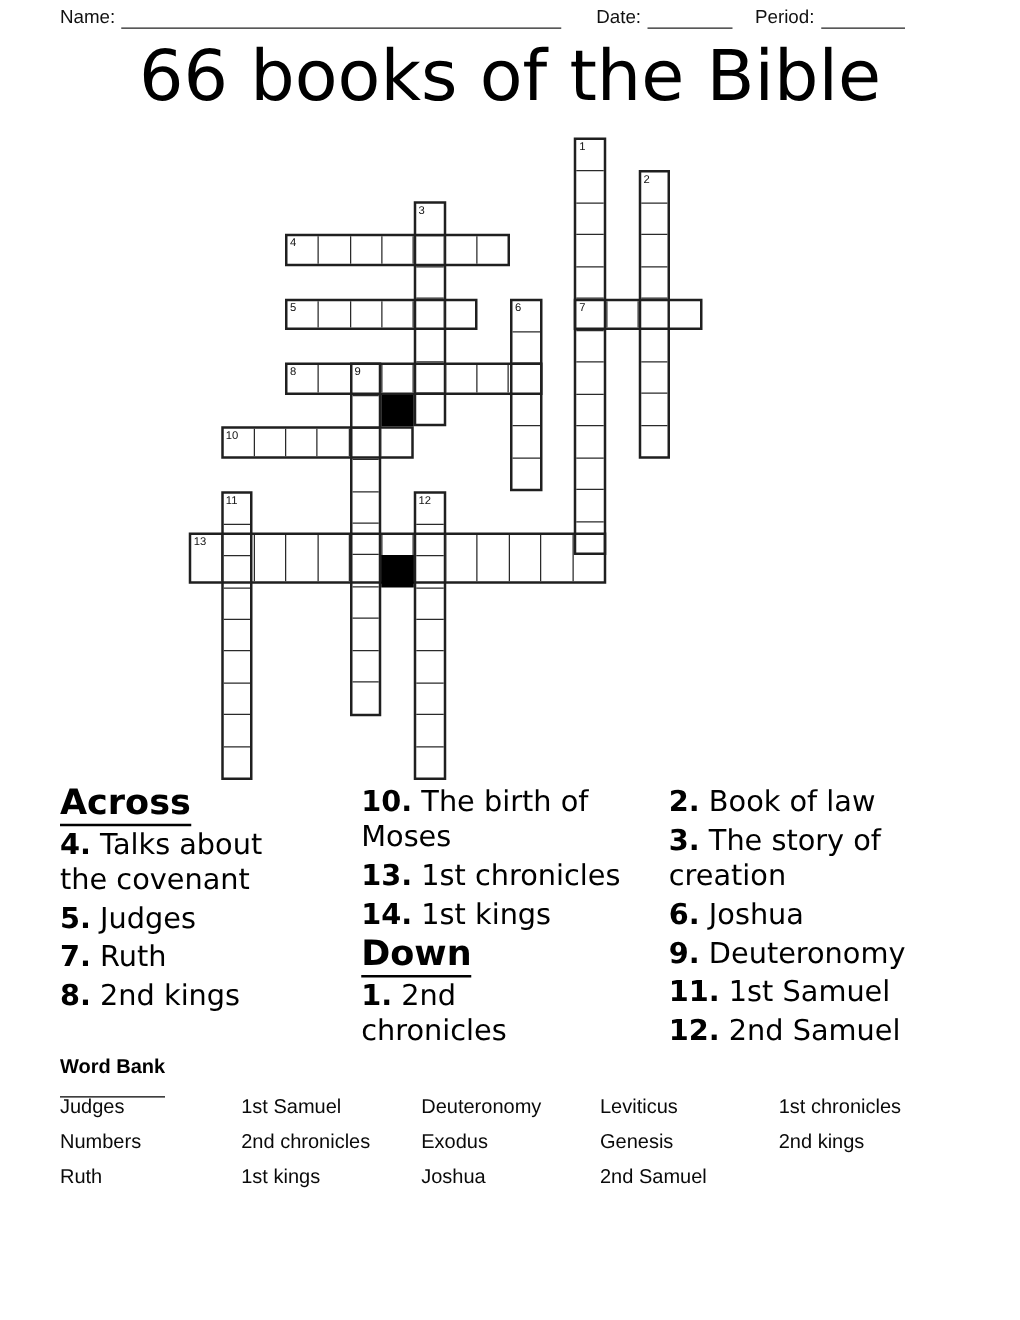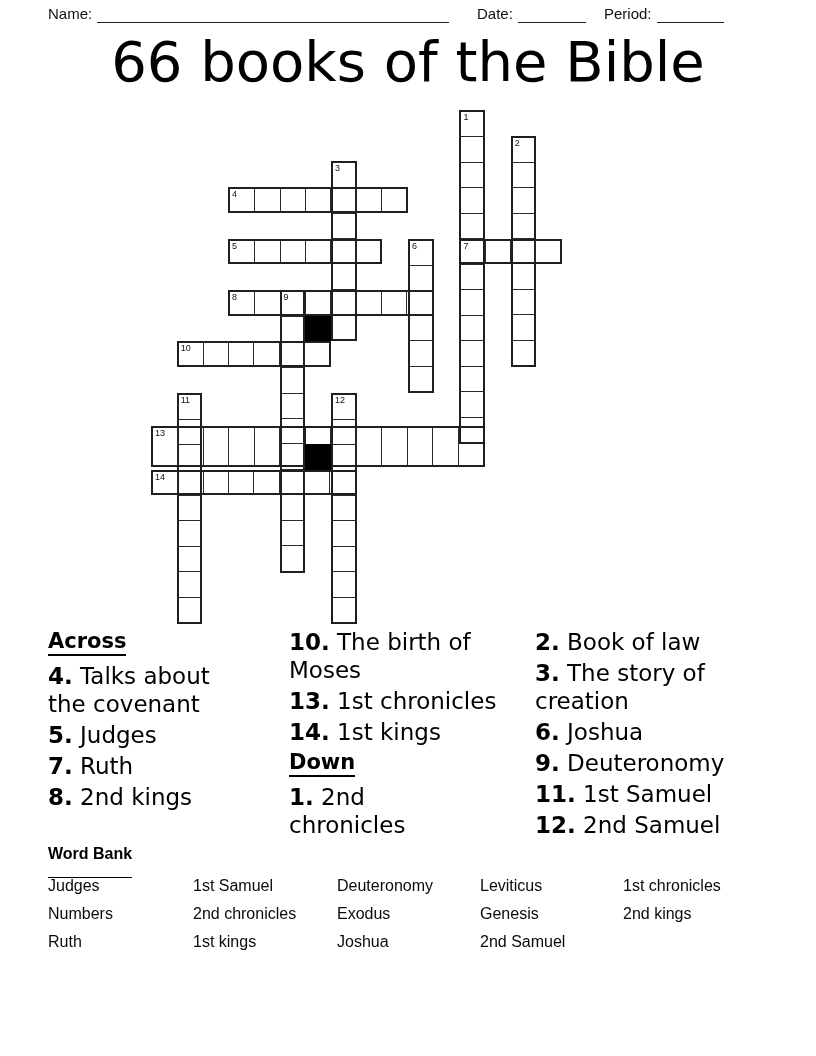--- a/index.html
+++ b/index.html
@@ -29,21 +29,21 @@
   .word .cell.last{border:none;}
   .wnum{position:absolute;top:0;left:2px;font-family:"Liberation Sans",sans-serif;
         font-size:9px;line-height:10px;color:#111;}
   .blackcell{position:absolute;background:#000;}
 
   
   .clue-col{position:absolute;top:628px;}
   .clue-col.c1{left:48px;width:170px;}
   .clue-col.c2{left:289px;width:220px;}
   .clue-col.c3{left:535px;width:225px;}
-  .clue-heading{font-size:21px;line-height:27px;font-weight:bold;margin-bottom:7px;}
+  .clue-heading{font-size:28px;line-height:27px;font-weight:bold;margin-bottom:7px;}
   .clue-heading span{border-bottom:2.5px solid #000;padding-bottom:1px;}
   .clue{font-size:23px;line-height:28px;margin-bottom:3px;}
   .clue .cnum{font-weight:bold;}
   .clue.narrow{max-width:160px;}
 
   
   .wordbank{position:absolute;top:845px;left:0;width:816px;
             font-family:"Liberation Sans",sans-serif;}
   .wb-heading{position:absolute;left:48px;top:0;font-size:16px;font-weight:bold;}
   .wb-heading span{border-bottom:1.5px solid #000;padding-bottom:15px;}
@@ -211,31 +211,20 @@
         <div class="cell"></div>
         <div class="cell"></div>
         <div class="cell"></div>
         <div class="cell"></div>
         <div class="cell"></div>
         <div class="cell"></div>
         <div class="cell"></div>
         <div class="cell last"></div>
         <span class="wnum">13</span>
       </div>
-      <div class="word across" style="left: 151px; top: 469.8px; width: 205.6px; height: 25.7px;">
-        <div class="cell"></div>
-        <div class="cell"></div>
-        <div class="cell"></div>
-        <div class="cell"></div>
-        <div class="cell"></div>
-        <div class="cell"></div>
-        <div class="cell"></div>
-        <div class="cell last"></div>
-        <span class="wnum">14</span>
-      </div>
       <div class="blackcell" style="left: 305.2px; top: 315.6px; width: 25.7px; height: 25.7px;"></div>
       <div class="blackcell" style="left: 305.2px; top: 444.1px; width: 25.7px; height: 25.7px;"></div>
     </div>
 
   <div class="clue-col c1">
     <div class="clue-heading"><span>Across</span></div>
     <div class="clue"><span class="cnum">4.</span> <span class="ctext">Talks about the covenant</span></div>
     <div class="clue"><span class="cnum">5.</span> <span class="ctext">Judges</span></div>
     <div class="clue"><span class="cnum">7.</span> <span class="ctext">Ruth</span></div>
     <div class="clue"><span class="cnum">8.</span> <span class="ctext">2nd kings</span></div>

